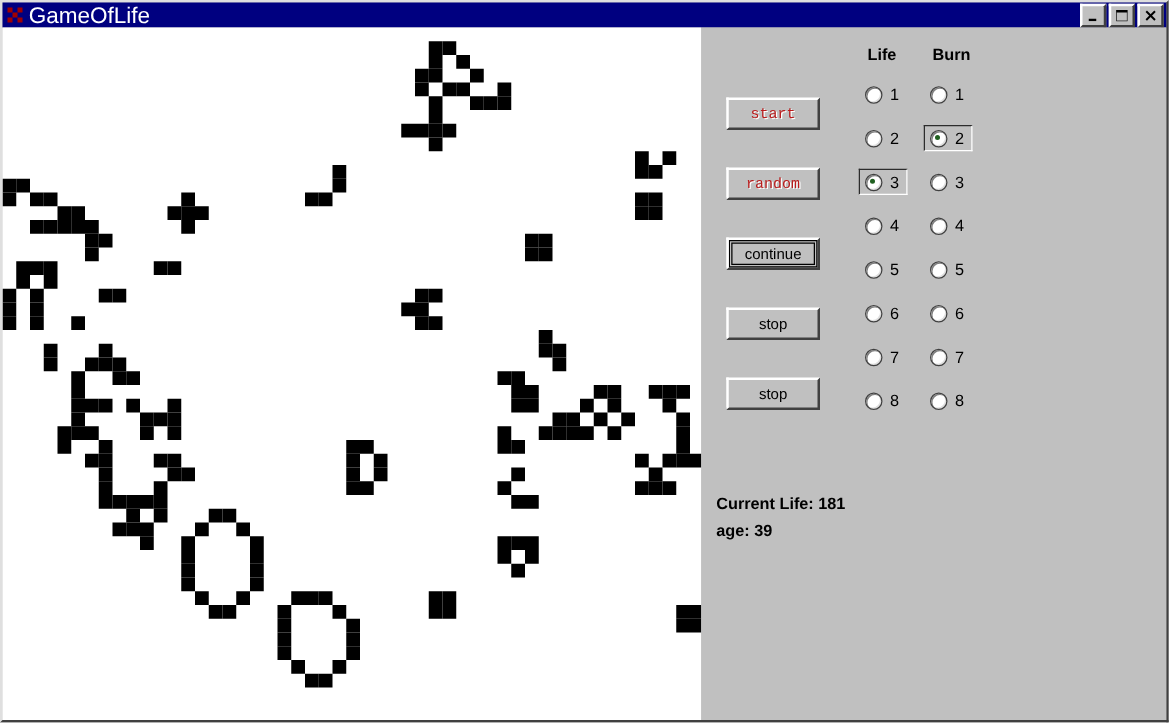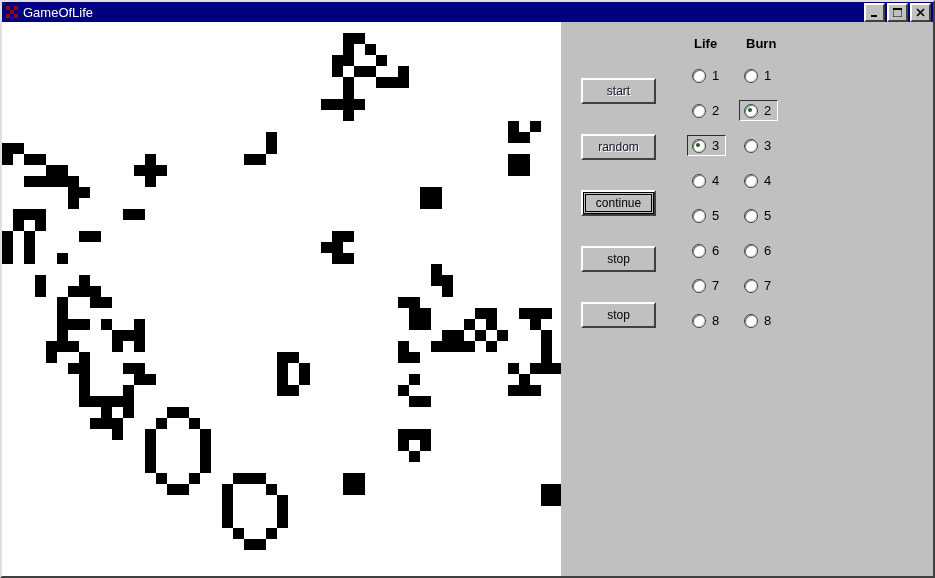--- a/index.html
+++ b/index.html
@@ -28,21 +28,21 @@
     padding: 0 2px;
   }
   .title-icon {
     width: 16px;
     height: 16px;
     margin-right: 3px;
     display: inline-block;
   }
   .title-text {
     flex: 1;
-    font-size: 13px;
+    font-size: 18px;
     white-space: pre;
   }
   .winbtns {
     display: flex;
     gap: 2px;
   }
   .winbtn {
     width: 17px;
     height: 15px;
     background: #c0c0c0;
@@ -88,22 +88,23 @@
     background: #c0c0c0;
     border: 2px solid;
     border-color: #ffffff #404040 #404040 #ffffff;
     display: flex;
     align-items: center;
     justify-content: center;
     font-size: 12px;
     box-sizing: border-box;
   }
   .btn.disabled {
-    color: #0f172a;
+    color: #b91c1c;
     text-shadow: 1px 1px 0 #ffffff;
+    font-family: Liberation Mono, monospace;
   }
   .btn.focused {
     outline: 1px solid #000;
     outline-offset: -5px;
     box-shadow: 0 0 0 1px #000 inset;
   }
   .radio-headers {
     position: absolute;
     top: 14px;
     font-weight: bold;
@@ -545,15 +546,19 @@
             </span>
           </div>
           <div class="radio-row">
             <span class="radio-wrap">
               <span class="radio-visual"></span>
               <span class="radio-label">8</span>
             </span>
           </div>
         </div>
 
+      <div class="status">
+        <div><span>Current Life: </span><span>181</span></div>
+        <div><span>age: </span><span>39</span></div>
+      </div>
     </div>
   </div>
 </div>
 
 </body></html>

